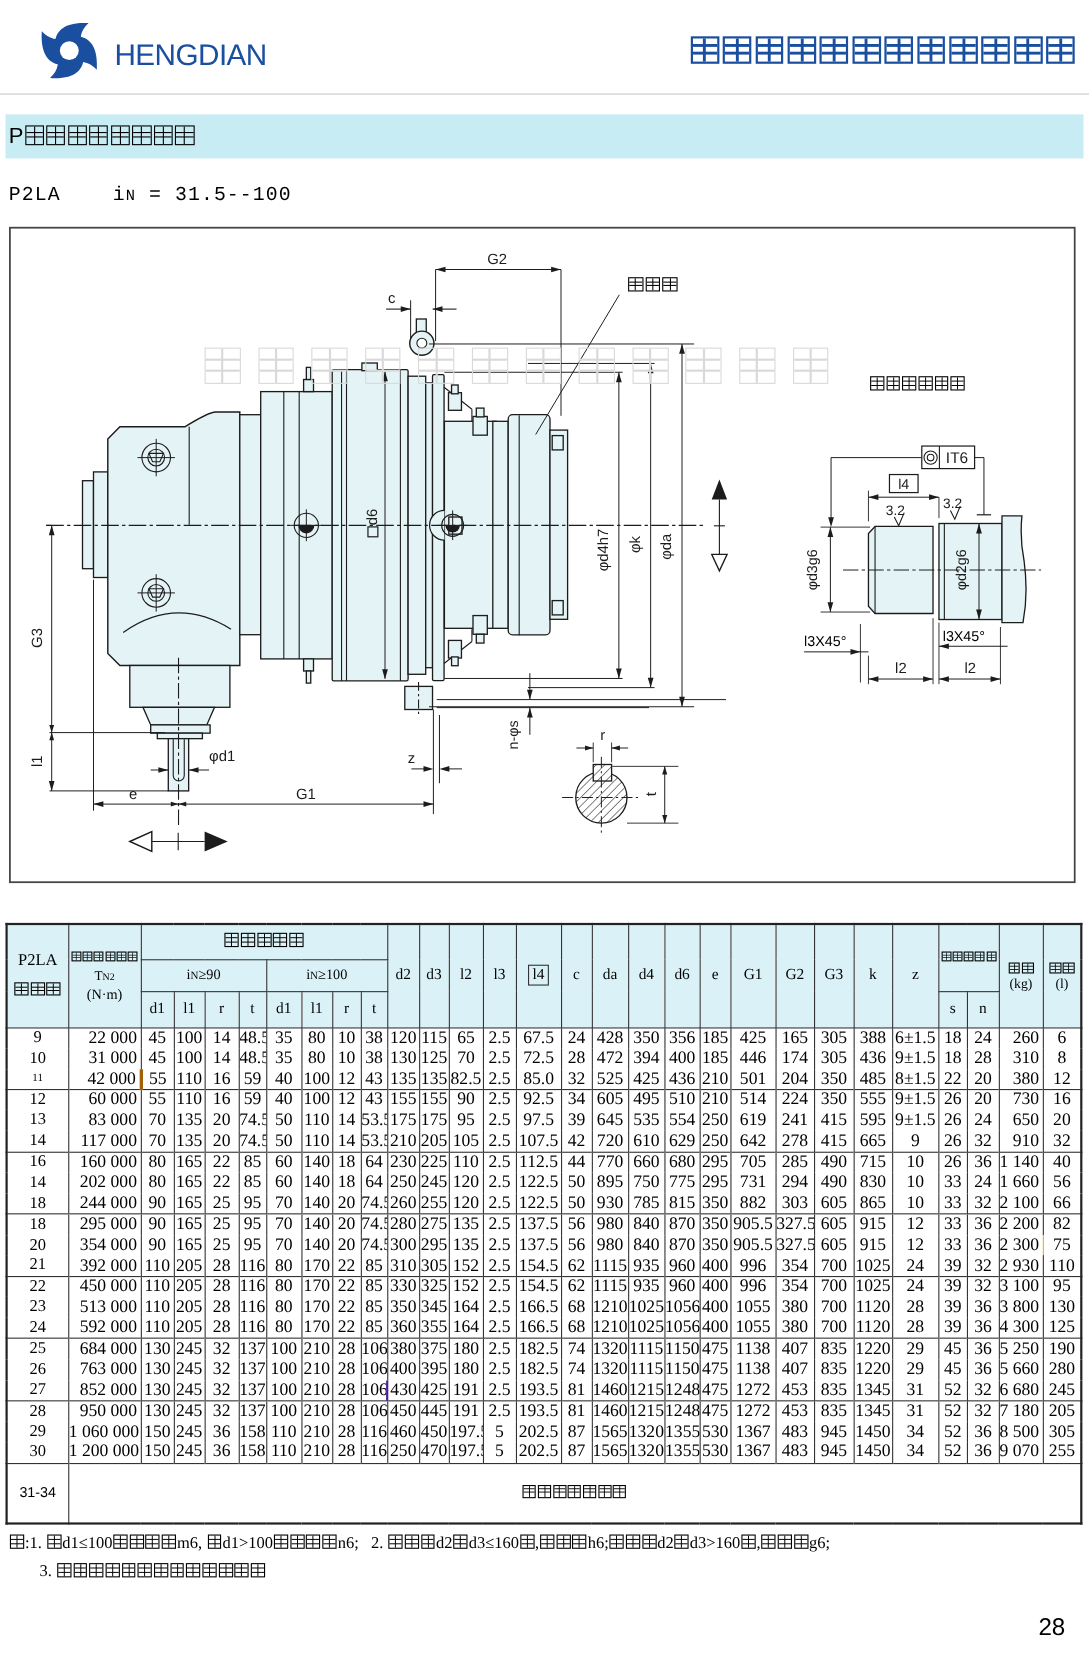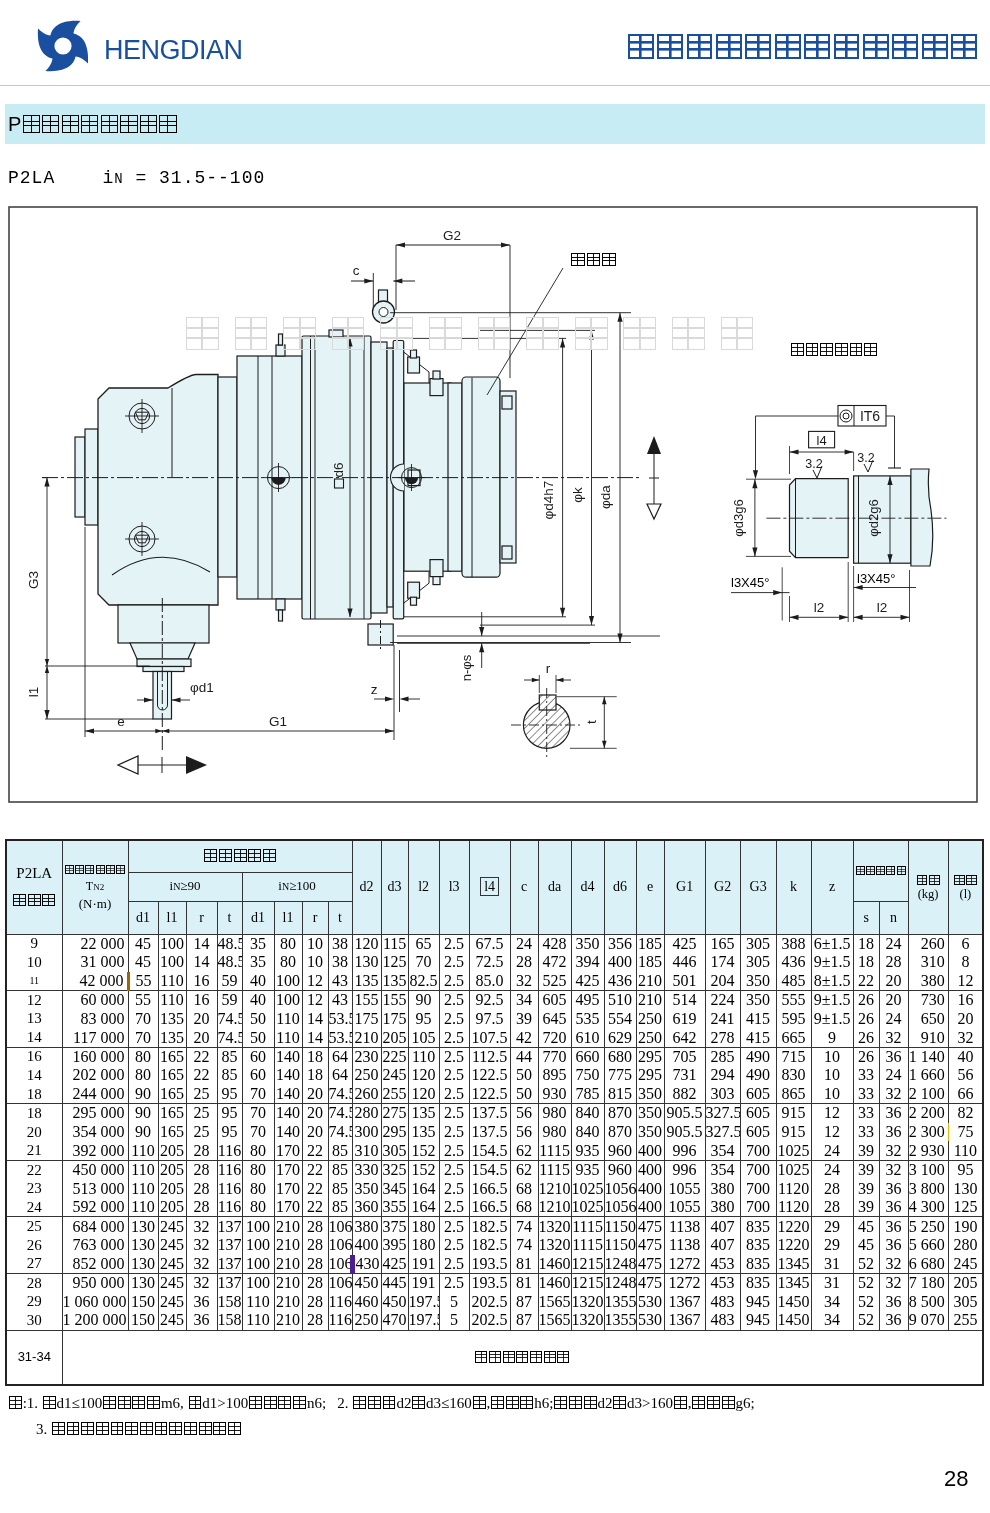--- a/index.html
+++ b/index.html
@@ -960,21 +960,21 @@
 <td style="border-left:1px solid #333;border-right:1px solid #333;text-align:center;font-size:15px">27</td>
 <td style="border-left:1px solid #333;border-right:1px solid #333;text-align:right;padding-right:3px">852 000</td>
 <td style="border-left:1px solid #333;border-right:1px solid #333;text-align:center">130</td>
 <td style="border-left:1px solid #333;border-right:1px solid #333;text-align:center">245</td>
 <td style="border-left:1px solid #333;border-right:1px solid #333;text-align:center">32</td>
 <td style="border-left:1px solid #333;border-right:1px solid #333;text-align:center">137</td>
 <td style="border-left:1px solid #333;border-right:1px solid #333;text-align:center">100</td>
 <td style="border-left:1px solid #333;border-right:1px solid #333;text-align:center">210</td>
 <td style="border-left:1px solid #333;border-right:1px solid #333;text-align:center">28</td>
 <td style="border-left:1px solid #333;border-right:1px solid #333;text-align:center">106</td>
-<td style="border-left:5px solid #4c1d95;border-right:1px solid #333;text-align:center">430</td>
+<td style="border-left:2px solid #4c1d95;border-right:1px solid #333;text-align:center">430</td>
 <td style="border-left:1px solid #333;border-right:1px solid #333;text-align:center">425</td>
 <td style="border-left:1px solid #333;border-right:1px solid #333;text-align:center">191</td>
 <td style="border-left:1px solid #333;border-right:1px solid #333;text-align:center">2.5</td>
 <td style="border-left:1px solid #333;border-right:1px solid #333;text-align:center">193.5</td>
 <td style="border-left:1px solid #333;border-right:1px solid #333;text-align:center">81</td>
 <td style="border-left:1px solid #333;border-right:1px solid #333;text-align:center">1460</td>
 <td style="border-left:1px solid #333;border-right:1px solid #333;text-align:center">1215</td>
 <td style="border-left:1px solid #333;border-right:1px solid #333;text-align:center">1248</td>
 <td style="border-left:1px solid #333;border-right:1px solid #333;text-align:center">475</td>
 <td style="border-left:1px solid #333;border-right:1px solid #333;text-align:center">1272</td>

